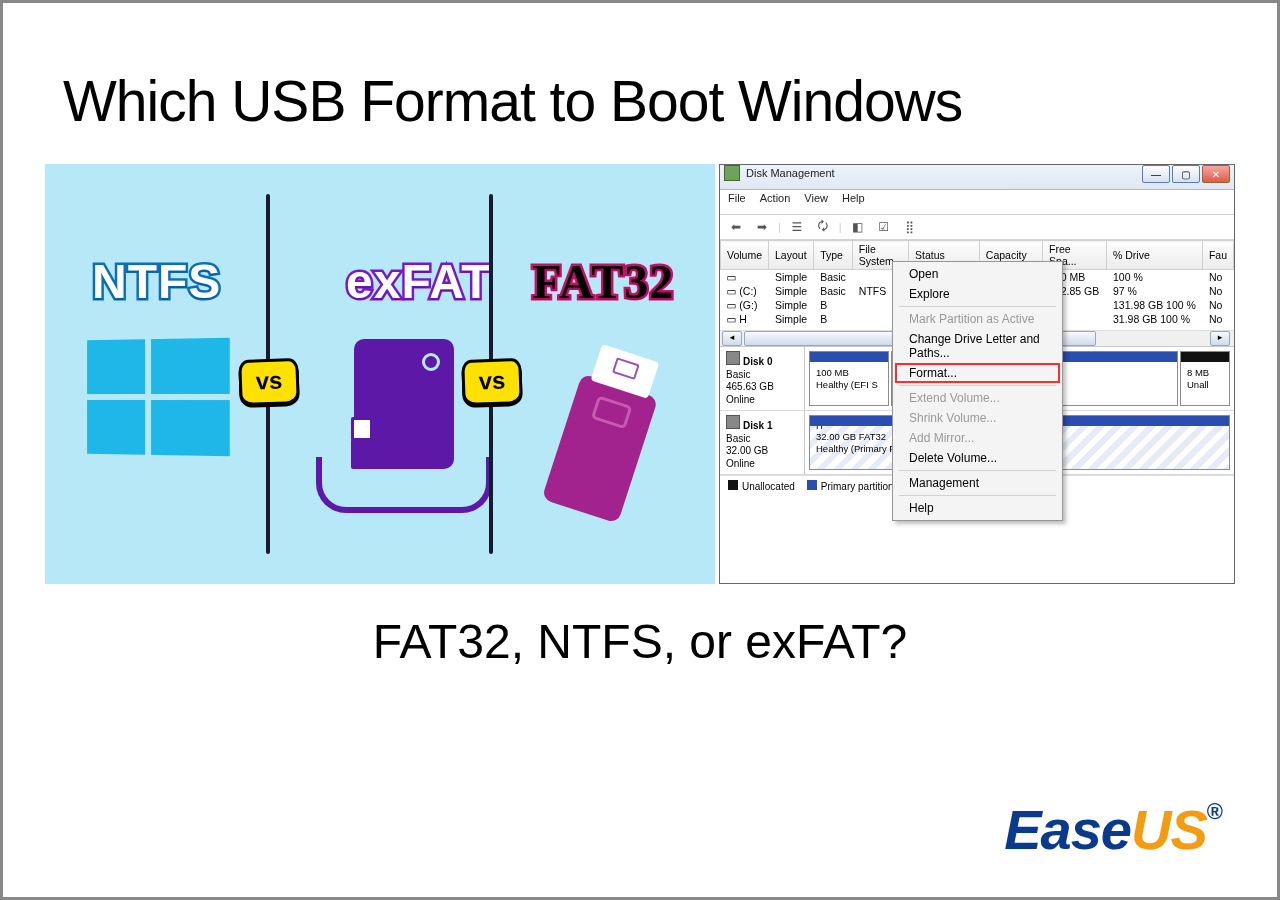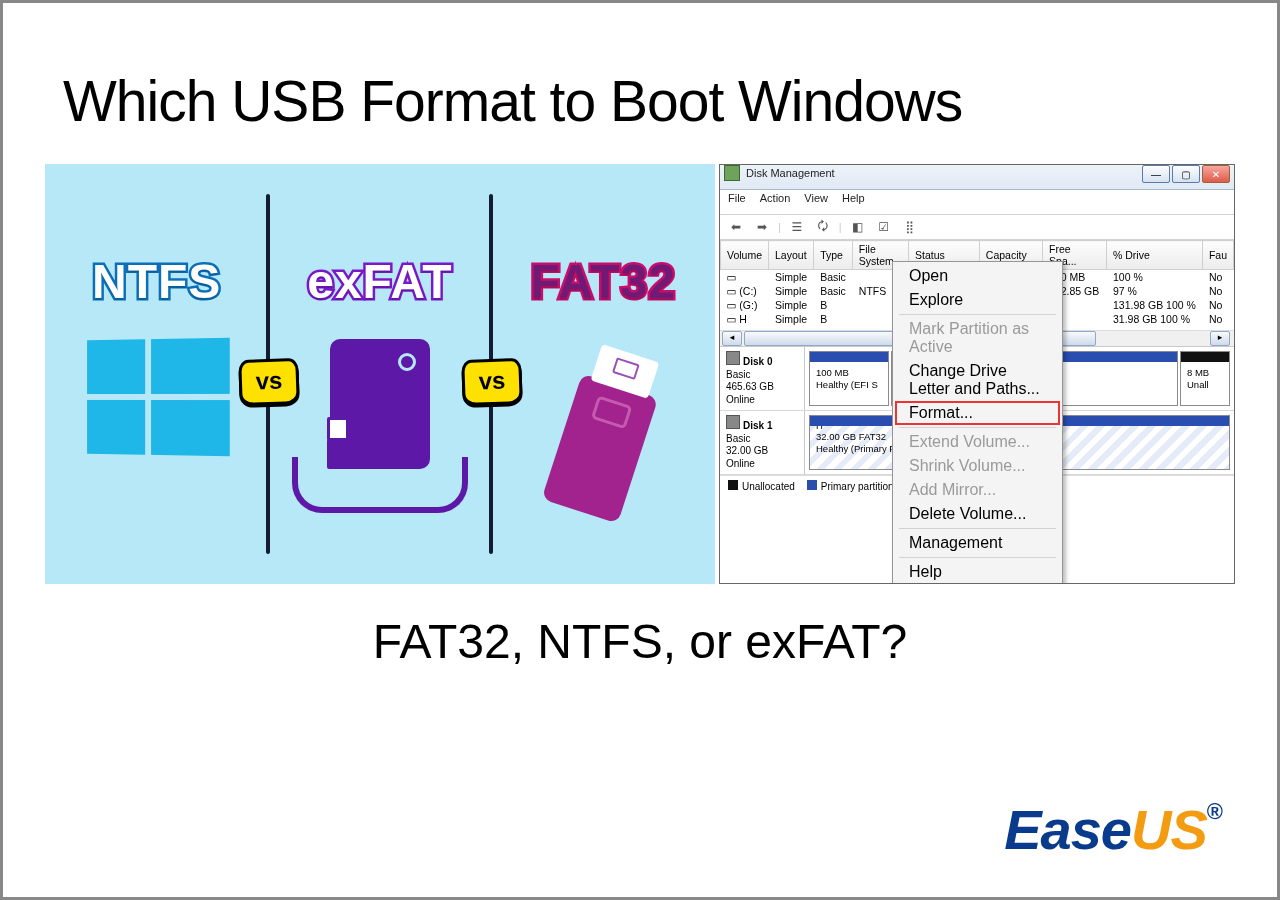--- a/index.html
+++ b/index.html
@@ -46,21 +46,21 @@
     position: absolute;
     top: 0;
     height: 100%;
     width: 33.33%;
     display: flex;
     flex-direction: column;
     align-items: center;
     justify-content: flex-start;
   }
   .cmp .col.c1 { left: 0; }
-  .cmp .col.c2 { left: 33.33%; }
+  .cmp .col.c2 { left: 33.33%; align-items: flex-end; }
   .cmp .col.c3 { left: 66.66%; }
   .divider {
     position: absolute;
     top: 30px;
     width: 4px;
     height: 360px;
     background: #151b30;
     border-radius: 2px;
   }
   .d1 { left: 33.0%; }
@@ -89,21 +89,21 @@
     font-weight: 900;
     font-size: 48px;
     letter-spacing: 1px;
     -webkit-text-stroke: 5px;
     paint-order: stroke fill;
     margin-top: 90px;
     text-shadow: 0 2px 0 rgba(0,0,0,.15);
   }
   .fs-ntfs { color: #fff; -webkit-text-stroke-color: #0a6fb8; }
   .fs-exfat { color: #fff; -webkit-text-stroke-color: #7a18c9; }
-  .fs-fat32 { color: #701a75; -webkit-text-stroke-color: #c80e6a; }
+  .fs-fat32 { color: #000000; font-family: Liberation Serif, serif; -webkit-text-stroke-color: #c80e6a; }
   .icon-box { margin-top: 30px; }
   
   .winlogo { display: grid; grid-template-columns: 60px 78px; grid-template-rows: 55px 55px; gap: 6px; transform: perspective(500px) rotateY(-8deg); }
   .winlogo div { background: #1fb6e8; }
   
   .hdd-wrap { display:flex; flex-direction: column; align-items:center; }
   .hdd { width: 100px; height: 130px; background:#5e18a8; border-radius: 10px; position: relative; }
   .hdd::after { content:""; position:absolute; right:14px; top:14px; width:12px; height:12px; border:3px solid #b6e8f8; border-radius:50%; }
   .cable { width: 164px; height: 50px; border: 6px solid #5e18a8; border-top:none; border-radius: 0 0 30px 30px; margin-top:-12px; }
   .usb-con { position:absolute; left:35px; bottom:44px; display:flex; flex-direction:column; align-items:center;}
@@ -160,21 +160,21 @@
   .part .bar { position:absolute; left:0; right:0; top:0; height:10px; background:#2a4db0;}
   .part.unalloc .bar { background:#111;}
   .legend { padding:4px 8px; font-size:10px; display:flex; gap:12px; border-top:1px solid #ddd;}
   .legend .sw { width:10px; height:10px; display:inline-block; margin-right:4px;}
   
   .ctxmenu {
     position:absolute;
     background:#f4f4f4;
     border:1px solid #969696;
     box-shadow: 3px 3px 4px rgba(0,0,0,.25);
-    font-size:16px;
+    font-size:12px;
     padding:2px;
     width:165px;
   }
   .ctxmenu .mi { padding:3px 14px; color:#000;}
   .ctxmenu .mi.dis { color:#9a9a9a;}
   .ctxmenu hr { border:none; border-top:1px solid #d2d2d2; margin:2px 4px;}
   .ctxmenu .mi.sel { border:2px solid #e33; padding:1px 12px;}
   
   .ease-logo {
     position:absolute;

